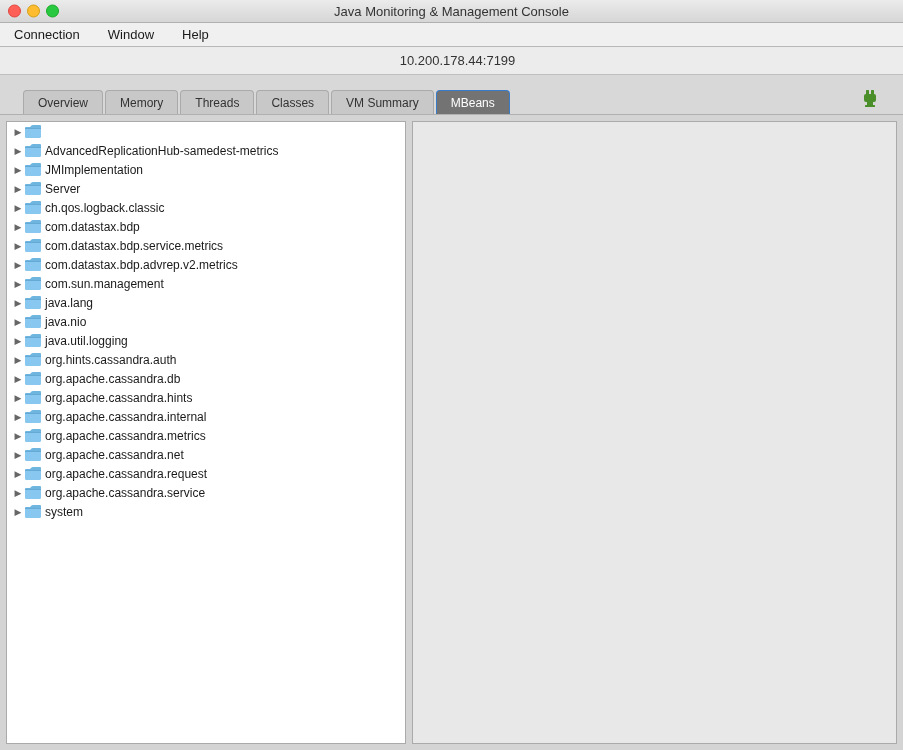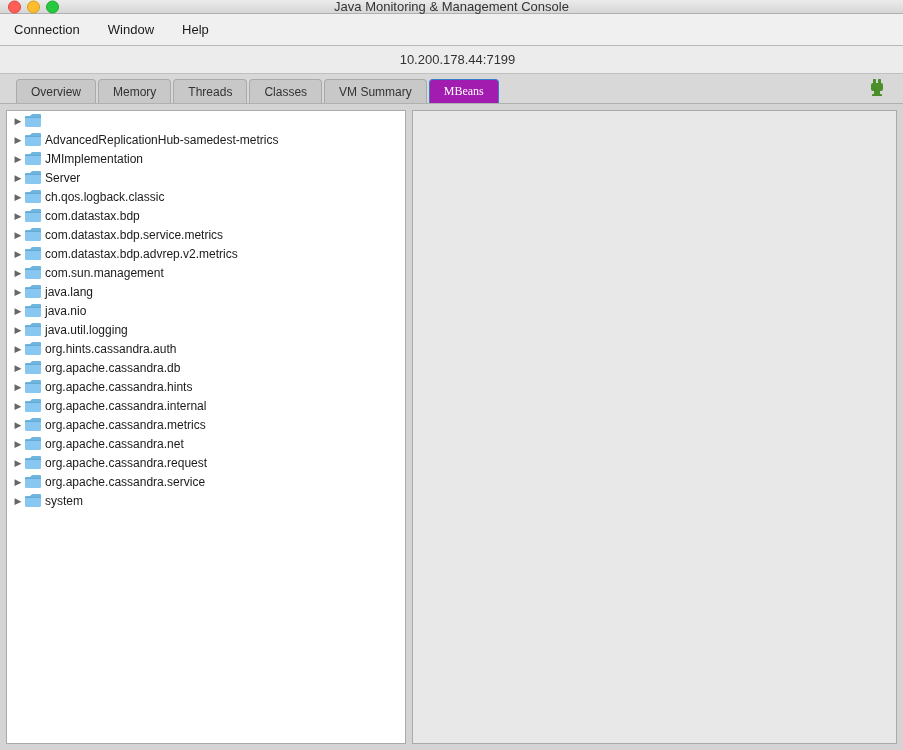--- a/index.html
+++ b/index.html
@@ -7,38 +7,38 @@
       font-family: -apple-system, BlinkMacSystemFont, "Helvetica Neue", Arial, sans-serif;
       font-size: 13px;
       background: #c8c8c8;
       width: 903px;
       height: 750px;
       overflow: hidden;
     }
 
     
     .title-bar {
-      height: 14px;
+      height: 23px;
       background: linear-gradient(to bottom, #ebebeb, #d6d6d6);
       border-bottom: 1px solid #b0b0b0;
       display: flex;
       align-items: center;
       justify-content: center;
       position: relative;
       user-select: none;
     }
     .title-bar-title {
       font-size: 13px;
       color: #333;
       font-weight: 500;
     }
 
     
     .menu-bar {
-      height: 32px;
+      height: 24px;
       background: #f0f0f0;
       border-bottom: 1px solid #b8b8b8;
       display: flex;
       align-items: center;
       padding: 0 8px;
       gap: 16px;
     }
     .menu-item {
       font-size: 13px;
       color: #1a1a1a;
@@ -84,26 +84,26 @@
       display: flex;
       align-items: center;
       justify-content: center;
       font-size: 13px;
       color: #333;
       padding-left: 12px;
     }
 
     
     .tab-bar {
-      height: 30px;
+      height: 40px;
       background: #d8d8d8;
       border-bottom: 1px solid #b0b0b0;
       display: flex;
       align-items: flex-end;
-      padding: 0 16px;
+      padding: 0 23px;
       justify-content: space-between;
     }
     .tabs {
       display: flex;
       align-items: flex-end;
       gap: 2px;
     }
     .tab {
       padding: 4px 14px;
       font-size: 12px;
@@ -111,24 +111,23 @@
       background: #c8c8c8;
       border: 1px solid #aaa;
       border-bottom: none;
       border-radius: 4px 4px 0 0;
       cursor: pointer;
       height: 24px;
       display: flex;
       align-items: center;
     }
     .tab.active {
-      background: #a21caf;
+      background: #737373;
       color: white;
       border-color: #3a7bc8;
-      font-family: Liberation Serif, serif;
     }
 
     .tab-bar-right {
       display: flex;
       align-items: center;
       padding-bottom: 4px;
     }
 
     
     .main-content {

